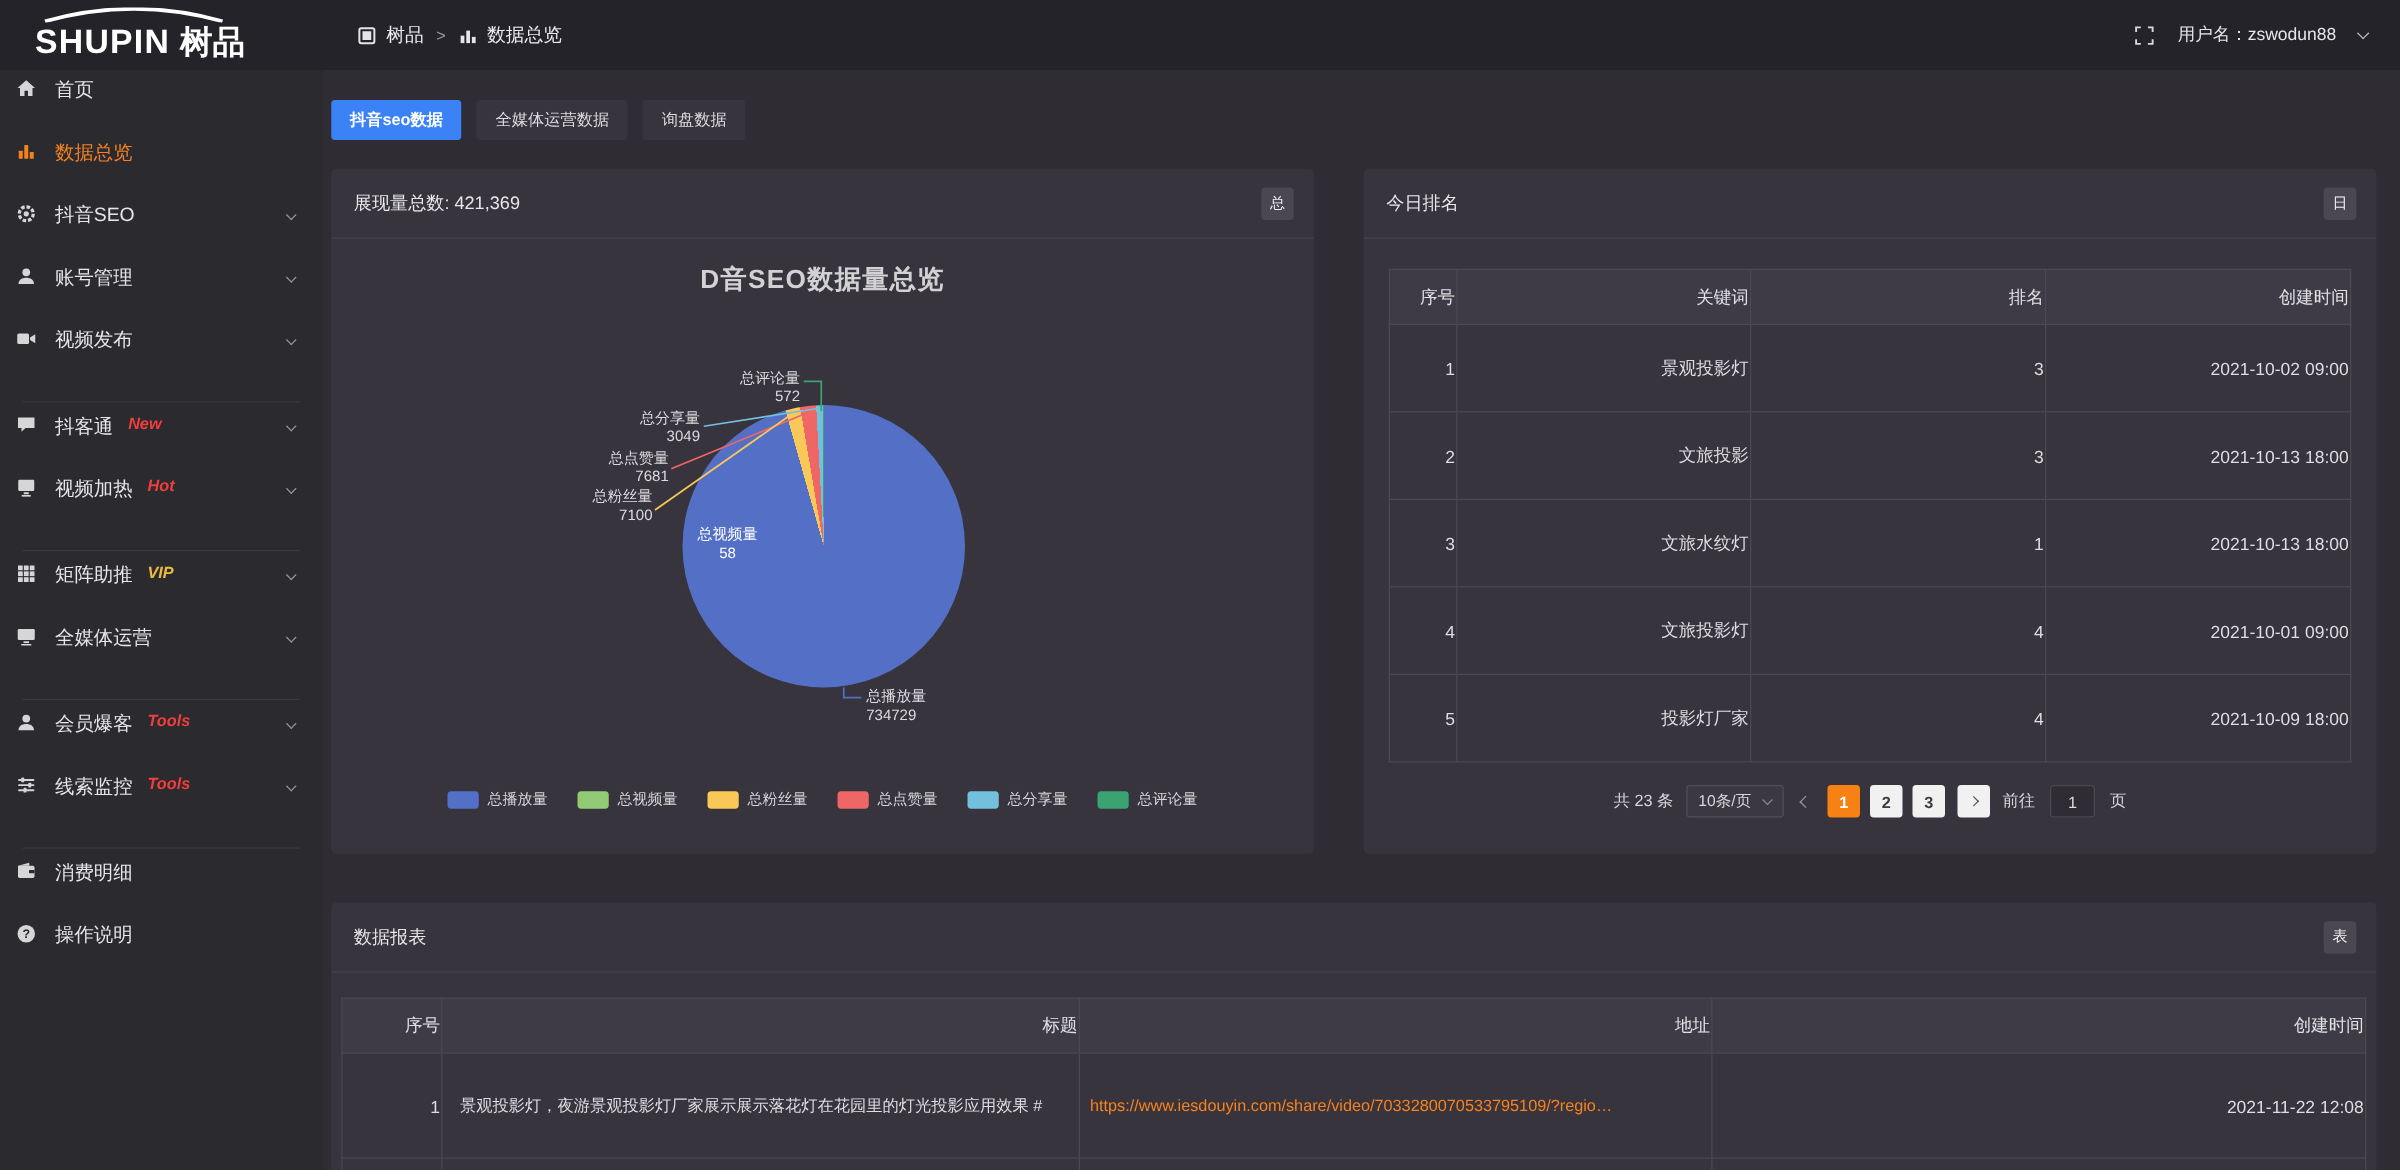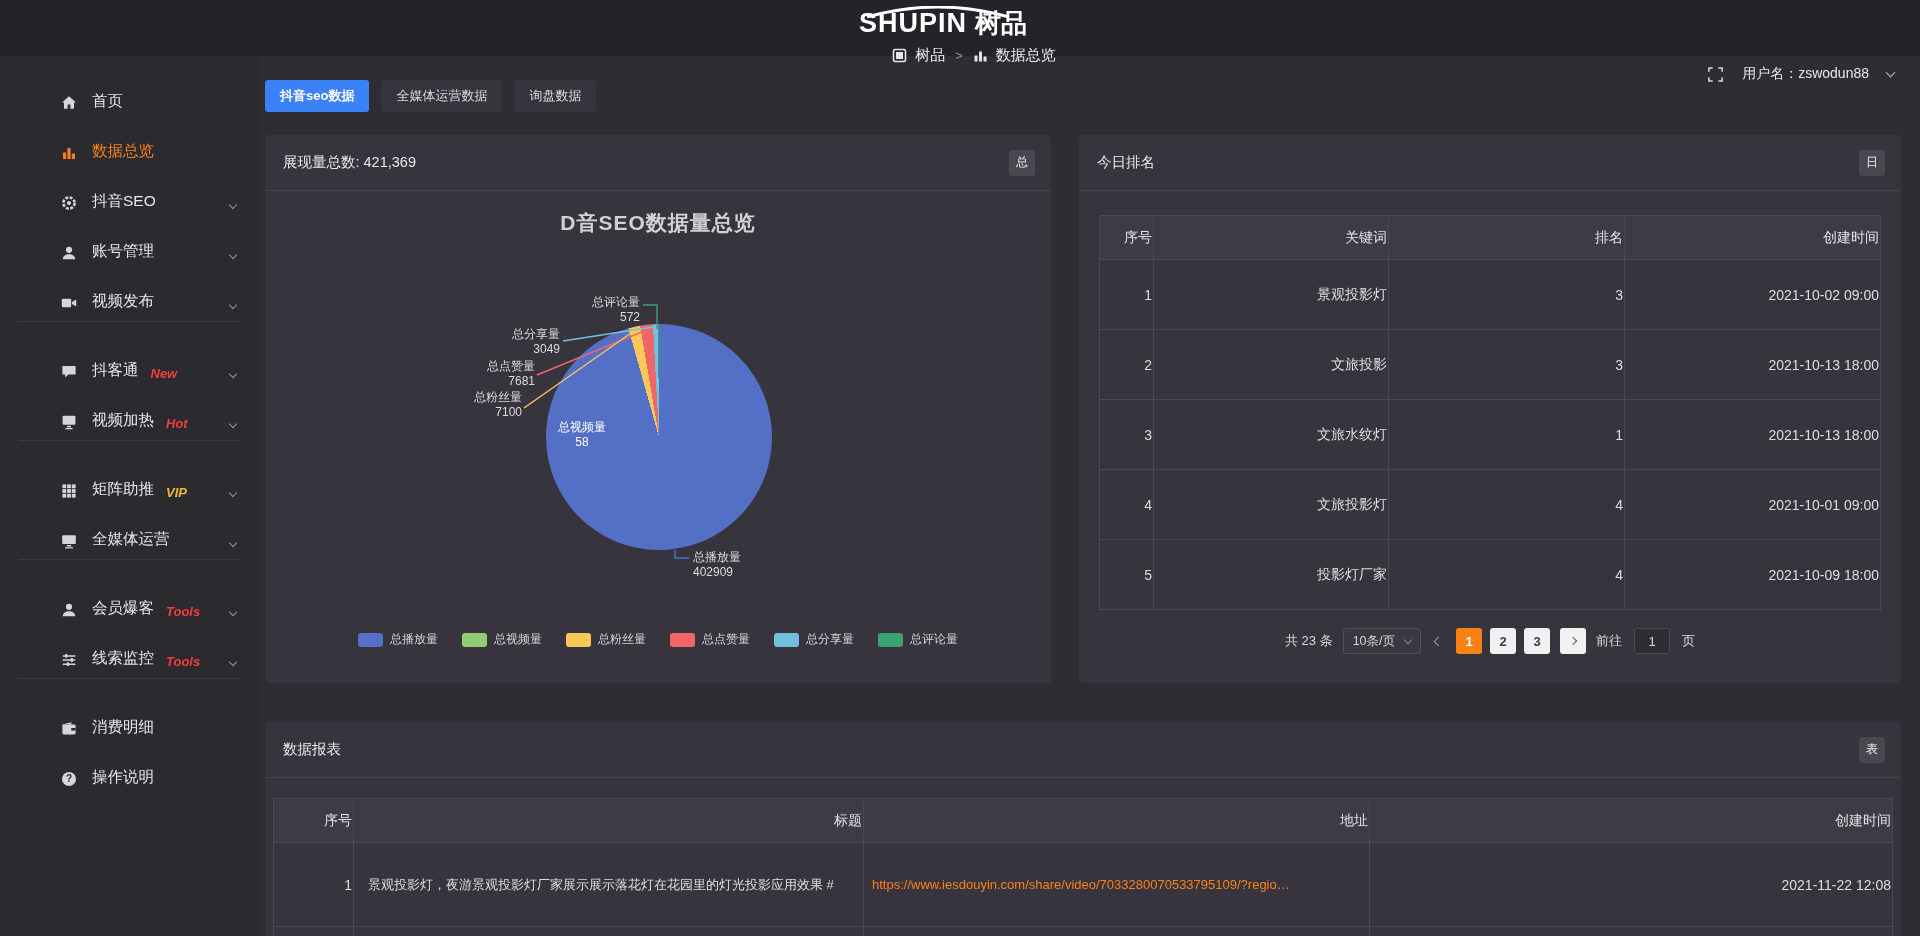--- a/index.html
+++ b/index.html
@@ -1,56 +1,56 @@
 <!DOCTYPE html>
 <html><head>
 <meta charset="utf-8">
 <style>
   html,body{margin:0;padding:0;width:1920px;height:936px;overflow:hidden;
     font-family:"Liberation Sans","DejaVu Sans",sans-serif;background:#2f2c34;color:#dfdfe2;}
   *{box-sizing:border-box;}
 
   
   .header{position:fixed;top:0;left:0;width:1920px;height:56px;background:#242329;
-    display:flex;align-items:center;z-index:20;flex-direction:column;}
+    display:flex;align-items:center;z-index:20;}
   .logo{width:258px;display:flex;align-items:flex-end;padding-left:28px;position:relative;height:100%;}
   .logo-arc{position:absolute;left:32px;top:6px;}
   .logo-en{font-size:27px;font-weight:bold;color:#fff;letter-spacing:1px;line-height:46px;}
   .logo-cn{font-size:26px;font-weight:bold;color:#fff;margin-left:8px;line-height:46px;}
   .breadcrumb{display:flex;align-items:center;margin-left:28px;font-size:15px;color:#ececee;gap:8px;}
   .bc-sep{color:#97979b;font-size:13px;margin:0 2px;}
   .header-right{margin-left:auto;display:flex;align-items:center;gap:18px;padding-right:26px;font-size:14px;color:#e6e6e8;}
   .chev{display:inline-block;width:7px;height:7px;border-right:1.5px solid currentColor;border-bottom:1.5px solid currentColor;}
   .chev-down{transform:rotate(45deg);margin-top:-3px;}
   .chev-left{transform:rotate(135deg);}
   .chev-right{transform:rotate(-45deg);}
 
   
   .sidebar{position:fixed;top:56px;left:0;bottom:0;width:258px;background:#2b2a2f;padding-top:6px;z-index:10;}
-  .sb-item{height:50px;display:flex;align-items:flex-end;padding:0 22px 0 32px;cursor:pointer;color:#e6e6e8;margin-left:28px;}
+  .sb-item{height:50px;display:flex;align-items:flex-start;padding:0 22px 0 12px;cursor:pointer;color:#e6e6e8;}
   .sb-icon{width:18px;height:18px;color:#d6d6d8;flex:0 0 18px;}
   .sb-icon svg{width:18px;height:18px;display:block;}
   .sb-label{font-size:15.5px;margin-left:14px;}
   .sb-item.active{color:#f5821f;}
   .sb-item.active .sb-icon{color:#f5821f;}
   .sb-badge{font-size:13px;font-weight:bold;font-style:italic;margin-left:12px;}
   .sb-badge.red{color:#f23d3d;}
   .sb-badge.gold{color:#eebc3b;}
   .sb-chevron{margin-left:auto;color:#95959a;}
   .sb-chevron .chev{width:6px;height:6px;transform:rotate(45deg);}
   .sb-divider{height:1px;background:#3a3940;margin:9px 18px;}
 
   
   .main{margin-left:258px;padding:56px 19px 0 7px;}
   .tabs{margin-top:24px;display:flex;gap:12px;}
   .tab{height:32px;padding:0 15px;border:none;border-radius:3px;background:#37343d;
     color:#dcdcde;font-size:13px;cursor:pointer;font-family:inherit;}
   .tab.active{background:#3b82f6;color:#fff;font-weight:bold;}
 
-  .cards-row{margin-top:23px;display:flex;gap:28px;}
+  .cards-row{margin-top:23px;display:flex;gap:40px;}
   .card{background:#37343d;border-radius:4px;}
   .card-header{height:56px;display:flex;align-items:center;padding:0 16px 0 18px;
     border-bottom:1px solid #45424b;font-size:14.5px;color:#e8e8ea;}
   .corner-btn{margin-left:auto;width:26px;height:26px;border:none;border-radius:3px;
     background:#4a4751;color:#f0f0f1;font-size:12px;cursor:pointer;font-family:inherit;}
 
   
   .chart-card{width:786px;height:548px;flex:0 0 786px;}
   .chart-area{position:relative;height:491px;}
   .chart-title{position:absolute;top:18px;left:0;width:100%;text-align:center;
@@ -328,21 +328,21 @@
         <div class="pie-label r" style="left:187px;top:199px">
           <span>总粉丝量</span>
             <span>7100</span>
         </div>
         <div class="pie-label c" style="left:267px;top:229px">
           <span>总视频量</span>
             <span>58</span>
         </div>
         <div class="pie-label" style="left:428px;top:359px">
           <span>总播放量</span>
-            <span>402909</span>
+            <span>734729</span>
         </div>
         <div class="legend">
             <span class="lg-item">
               <span class="lg-swatch" style="background:#5470c6"></span>
               <span class="lg-label">总播放量</span>
             </span>
             <span class="lg-item">
               <span class="lg-swatch" style="background:#91cc75"></span>
               <span class="lg-label">总视频量</span>
             </span>

